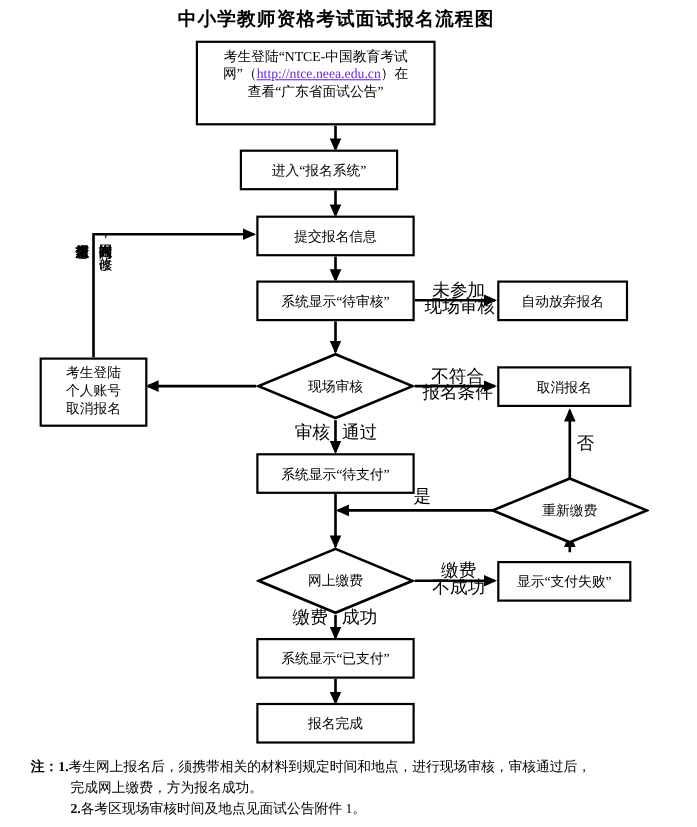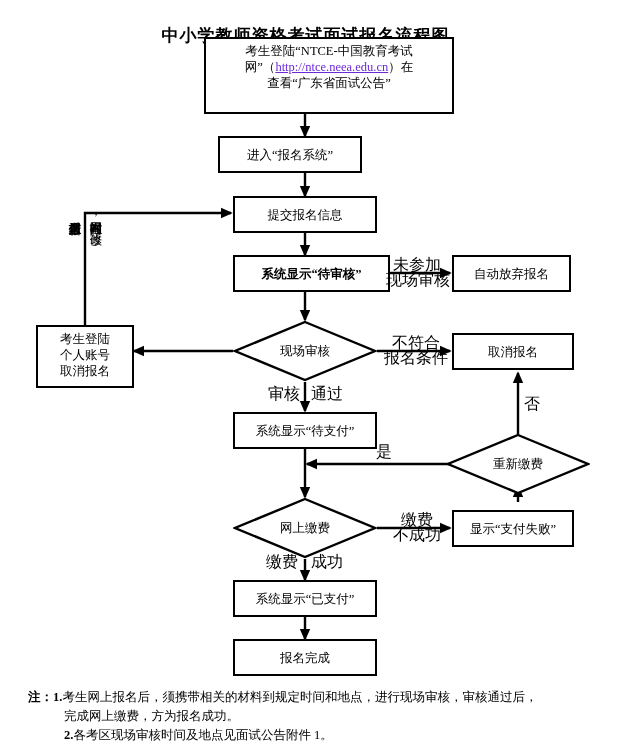--- a/index.html
+++ b/index.html
@@ -33,21 +33,20 @@
   .title {
     position: absolute;
     left: 0;
     top: 6px;
     width: 611px;
     text-align: center;
     font-size: 17px;
     font-weight: bold;
     letter-spacing: 1px;
     font-family: "Liberation Serif", "DejaVu Serif", serif;
-    margin-top: 18px;
   }
 
   
   .node {
     position: absolute;
     box-sizing: border-box;
     border: 2px solid #000000;
     background: #ffffff;
     display: flex;
     align-items: center;
@@ -165,35 +164,35 @@
       <line x1="518" y1="441" x2="518" y2="373" marker-end="url(#arrow)"></line>
 
       <line x1="377" y1="528" x2="450" y2="528" marker-end="url(#arrow)"></line>
 
       <line x1="305" y1="559" x2="305" y2="580" marker-end="url(#arrow)"></line>
 
       <line x1="305" y1="617" x2="305" y2="639" marker-end="url(#arrow)"></line>
     </g>
   </svg>
 
-  <div class="node node-multi" style="left:204px; top:37px; width:250px; height:77px;">
+  <div class="node node-multi" style="left:178px; top:37px; width:218px; height:77px;">
     <span class="line">考生登陆“NTCE-中国教育考试</span>
     <span class="line"><span>网”（</span><a class="link" href="#">http://ntce.neea.edu.cn</a><span>）在</span></span>
     <span class="line">查看“广东省面试公告”</span>
   </div>
 
   <div class="node" style="left:218px; top:136px; width:144px; height:37px;">
     <span>进入“报名系统”</span>
   </div>
 
   <div class="node" style="left:233px; top:196px; width:144px; height:37px;">
     <span>提交报名信息</span>
   </div>
 
-  <div class="node" style="left:233px; top:255px; width:157px; height:37px;font-weight:bold;">
+  <div class="node" style="left:233px; top:255px; width:144px; height:37px;">
     <span>系统显示“待审核”</span>
   </div>
 
   <div class="node" style="left:452px; top:255px; width:119px; height:37px;">
     <span>自动放弃报名</span>
   </div>
 
   <div class="diamond-wrap" style="left:233px; top:320px; width:144px; height:62px;">
     <svg width="144" height="62" viewBox="0 0 144 62">
       <polygon points="72,2 142,31 72,60 2,31" fill="#fff" stroke="#000" stroke-width="2.4"></polygon>

